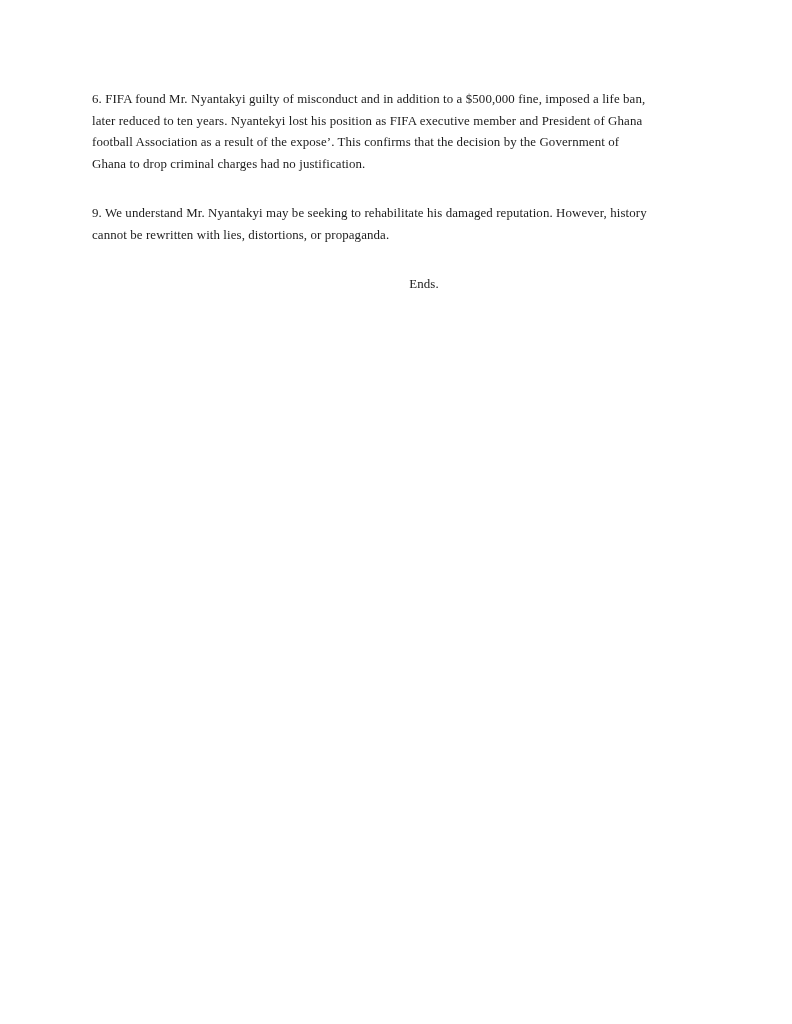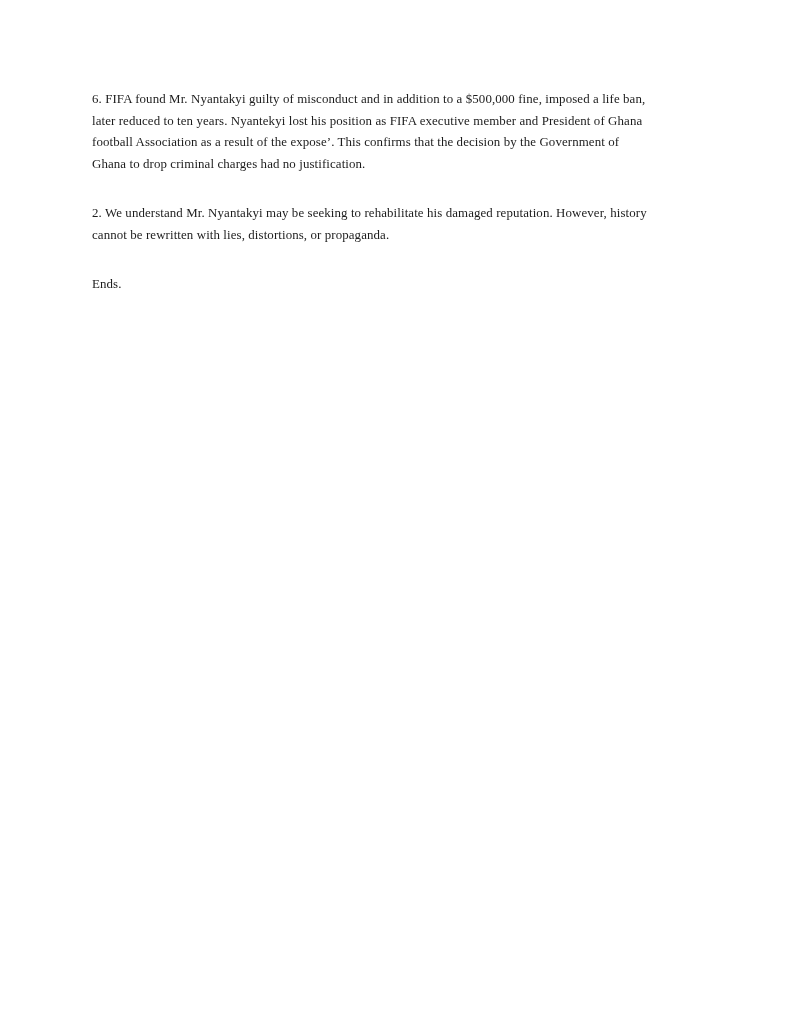--- a/index.html
+++ b/index.html
@@ -27,28 +27,29 @@
   .para {
     margin: 0 0 28px 0;
     font-size: 12.9px;
     line-height: 21.5px;
     white-space: pre-line;          
     letter-spacing: 0.1px;
     font-weight: 400;
   }
   .closing {
     margin-top: 28px;               
+    text-align: center;
   }
 </style>
 </head>
 <body>
 
 <div class="page" style="background: rgb(255, 255, 255); color: rgb(28, 28, 28);">
   <div class="content">
     <p class="para">6. FIFA found Mr. Nyantakyi guilty of misconduct and in addition to a $500,000 fine, imposed a life ban,
 later reduced to ten years. Nyantekyi lost his position as FIFA executive member and President of Ghana
 football Association as a result of the expose’. This confirms that the decision by the Government of
 Ghana to drop criminal charges had no justification.</p>
-    <p class="para">2. We understand Mr. Nyantakyi may be seeking to rehabilitate his damaged reputation. However, history
+    <p class="para">9. We understand Mr. Nyantakyi may be seeking to rehabilitate his damaged reputation. However, history
 cannot be rewritten with lies, distortions, or propaganda.</p>
     <p class="para closing">Ends.</p>
   </div>
 </div>
 
 </body></html>

